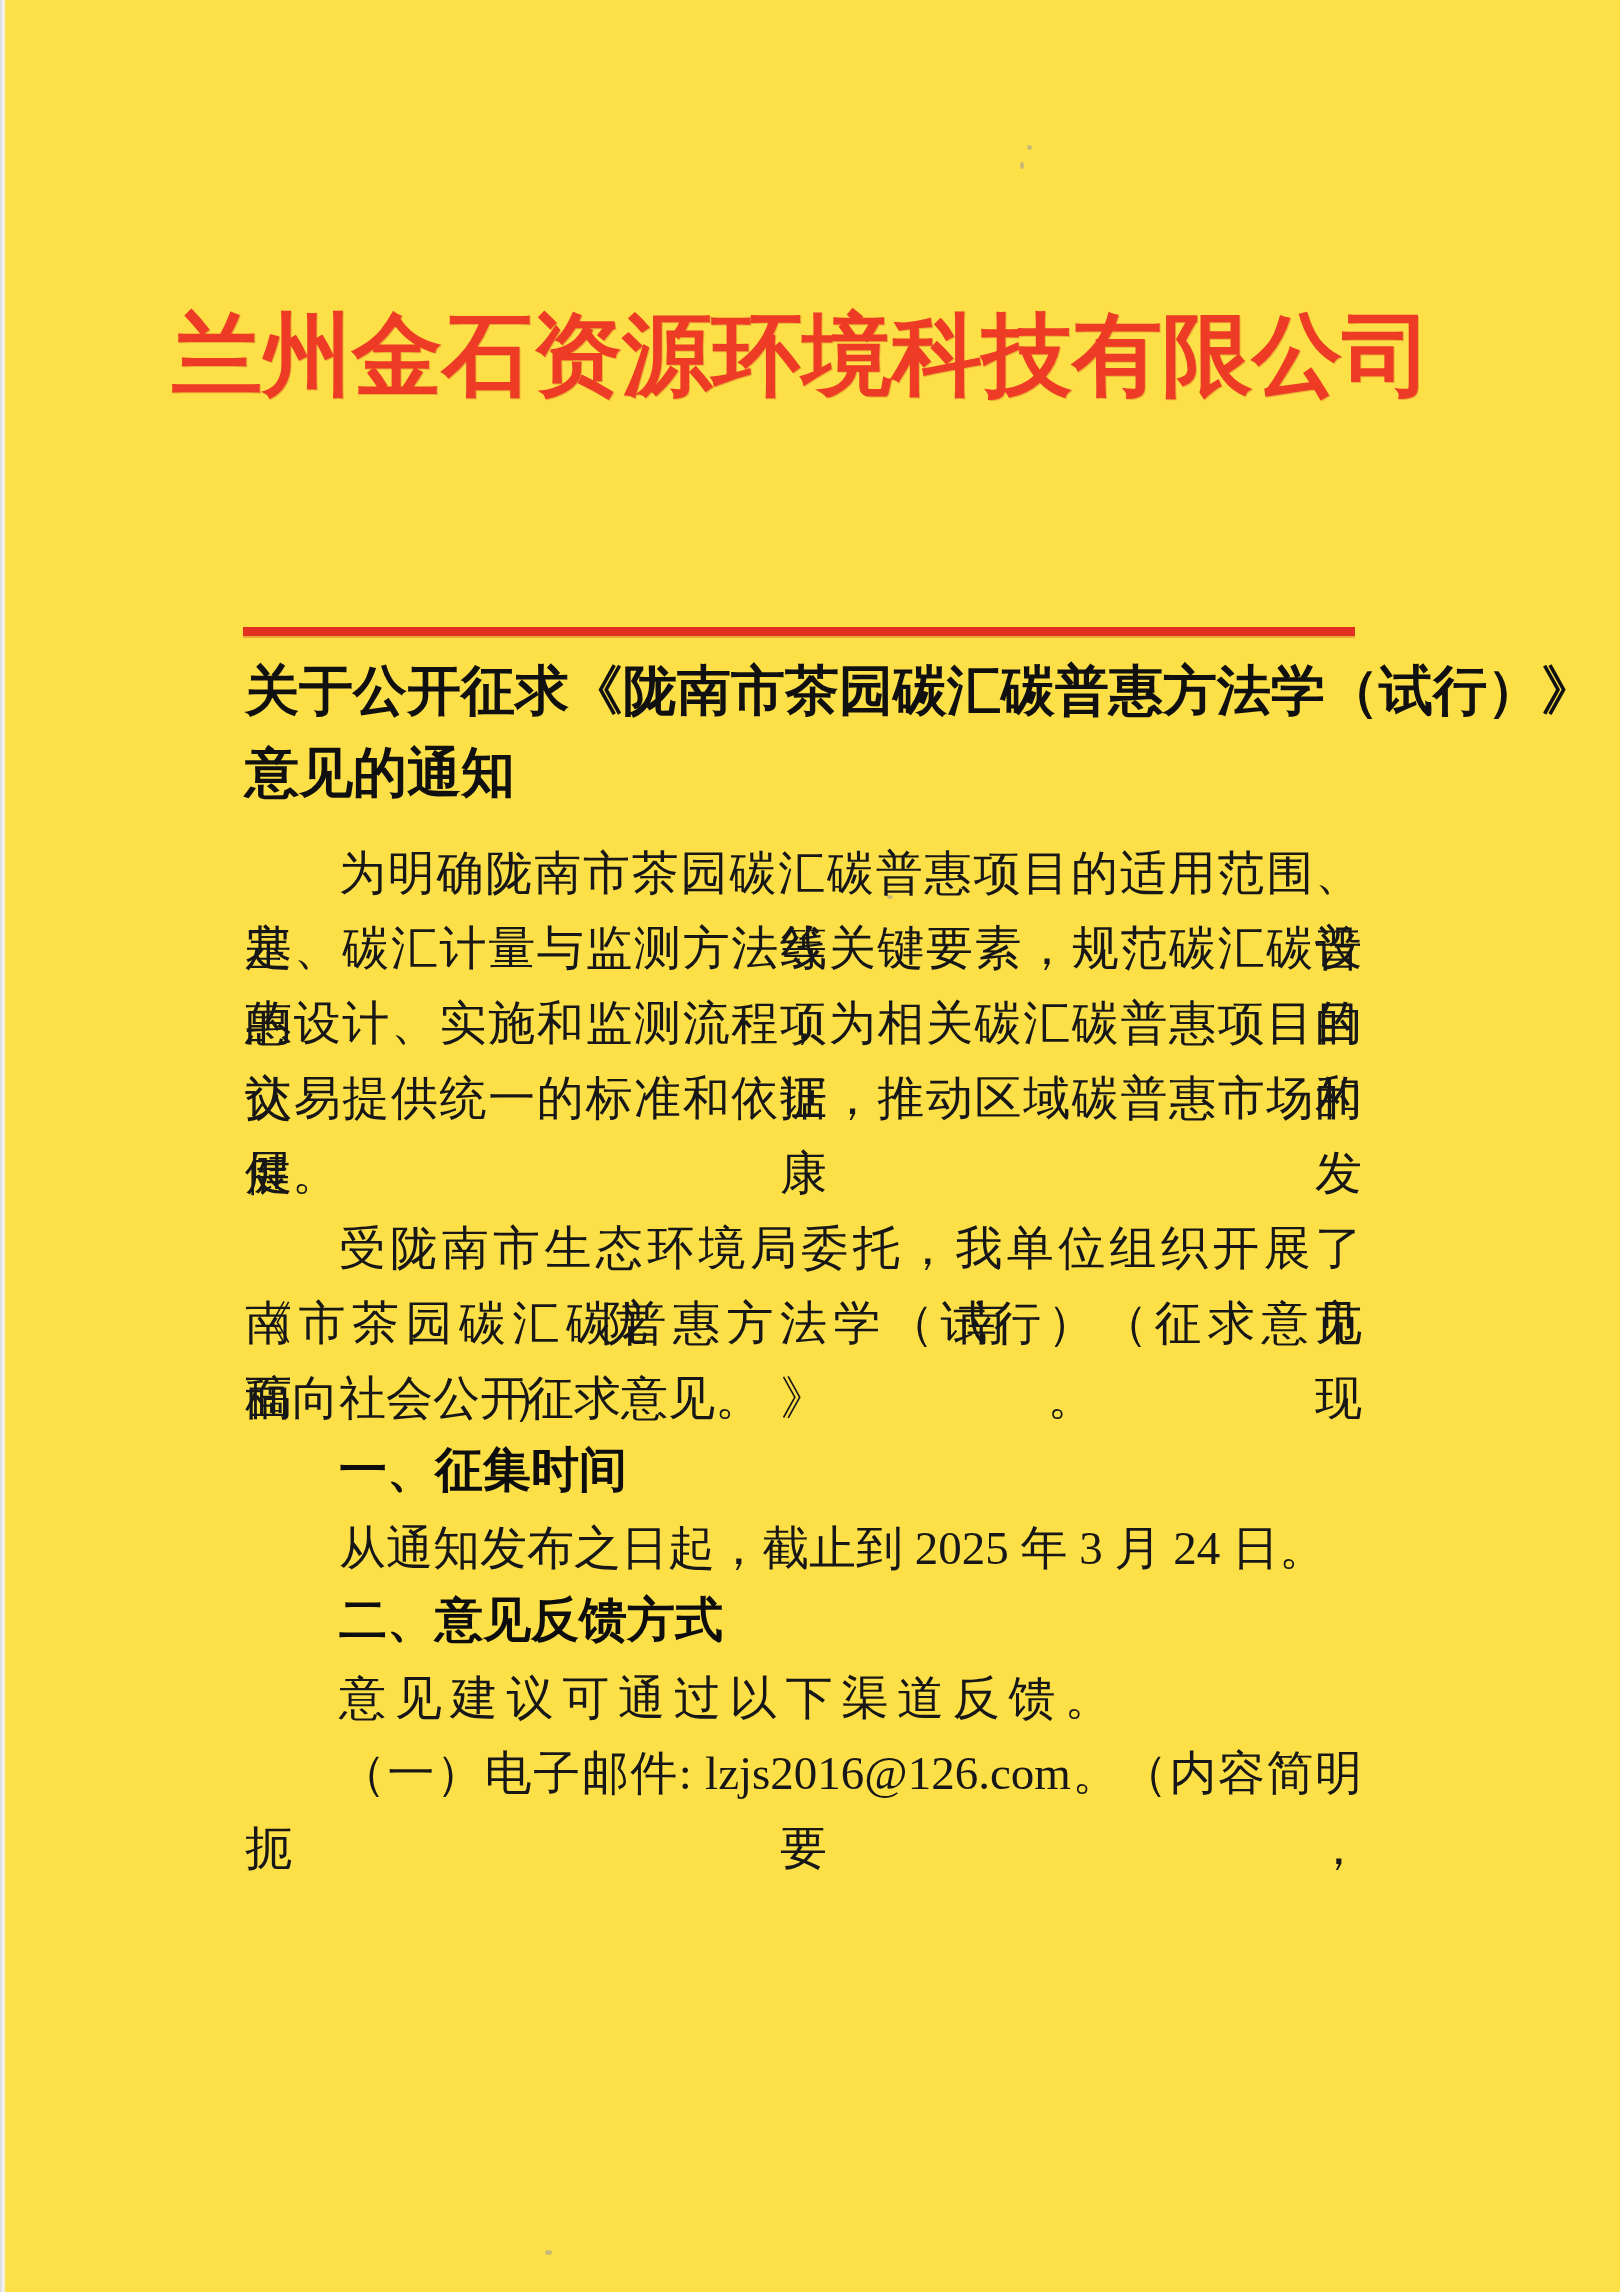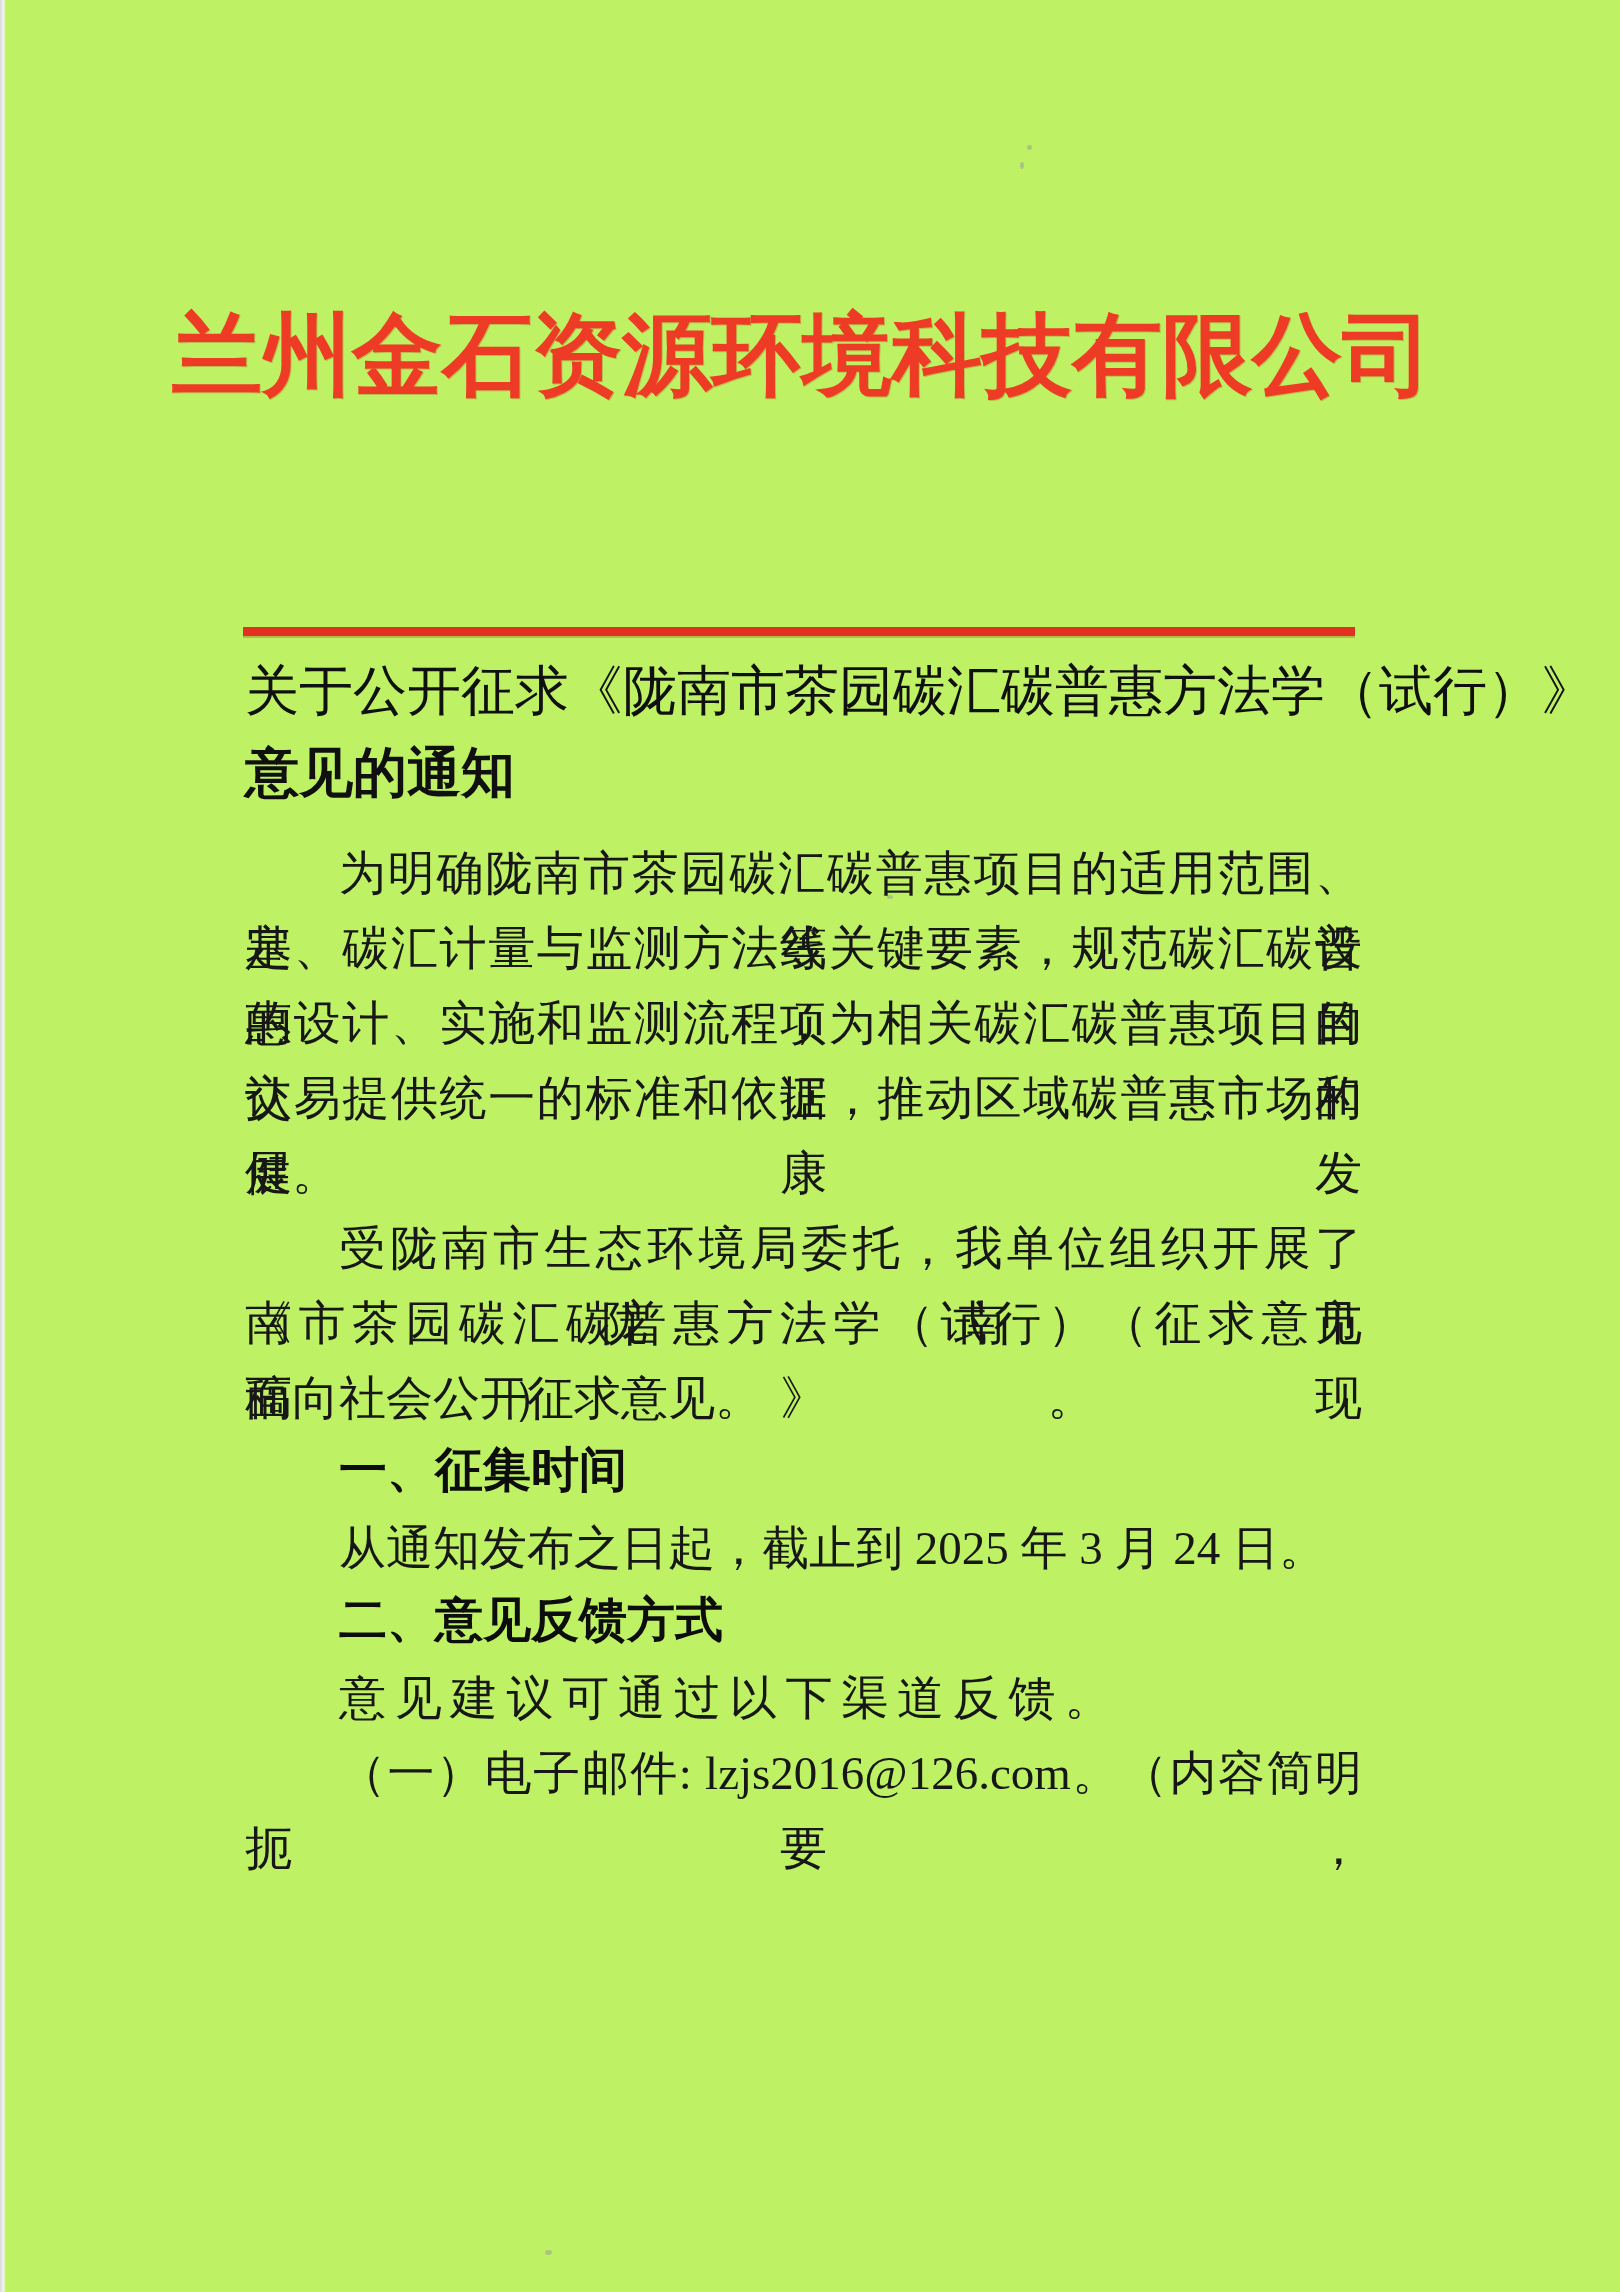--- a/index.html
+++ b/index.html
@@ -5,21 +5,21 @@
   html,body{margin:0;padding:0;}
   body{
     background:#ffffff;
     font-family:"Liberation Serif", serif;
     color:#161616;
   }
   .page{
     position:relative;
     width:1620px;
     height:2293px;
-    background:#bef264;
+    background:#fde047;
     overflow:hidden;
   }
   
   .scan-edge{
     position:absolute; left:0; top:0; width:5.9px; height:100%;
     background:linear-gradient(to right,#d9d9d9,#f4f4f4 60%,rgba(255,255,255,0));
   }
   .speck{
     position:absolute; background:#9a9a9a; border-radius:50%;
     opacity:.55;
@@ -37,21 +37,21 @@
   }
   
   .divider{
     position:absolute;
     top:627px; left:243px; width:1112px; height:8.8px;
     background:#e23120;
     box-shadow:0 2px 0 rgba(160,20,10,.25);
   }
   .title-block{ position:absolute; left:245px; top:649px; width:1117px; }
   .title-l1{
-    font-size:54px; line-height:84px; font-weight:normal; color:#101010;
+    font-size:54px; line-height:84px; font-weight:bold; color:#101010;
     text-align:justify; text-align-last:justify; white-space:nowrap;
   }
   .title-l2{
     font-size:54px; line-height:80px; font-weight:bold; color:#101010;
     text-align:left;
   }
   .body-block{ position:absolute; left:245px; top:836px; width:1117px; }
   .line{
     height:75px; line-height:75px; font-size:47px; color:#171717;
     white-space:nowrap;

